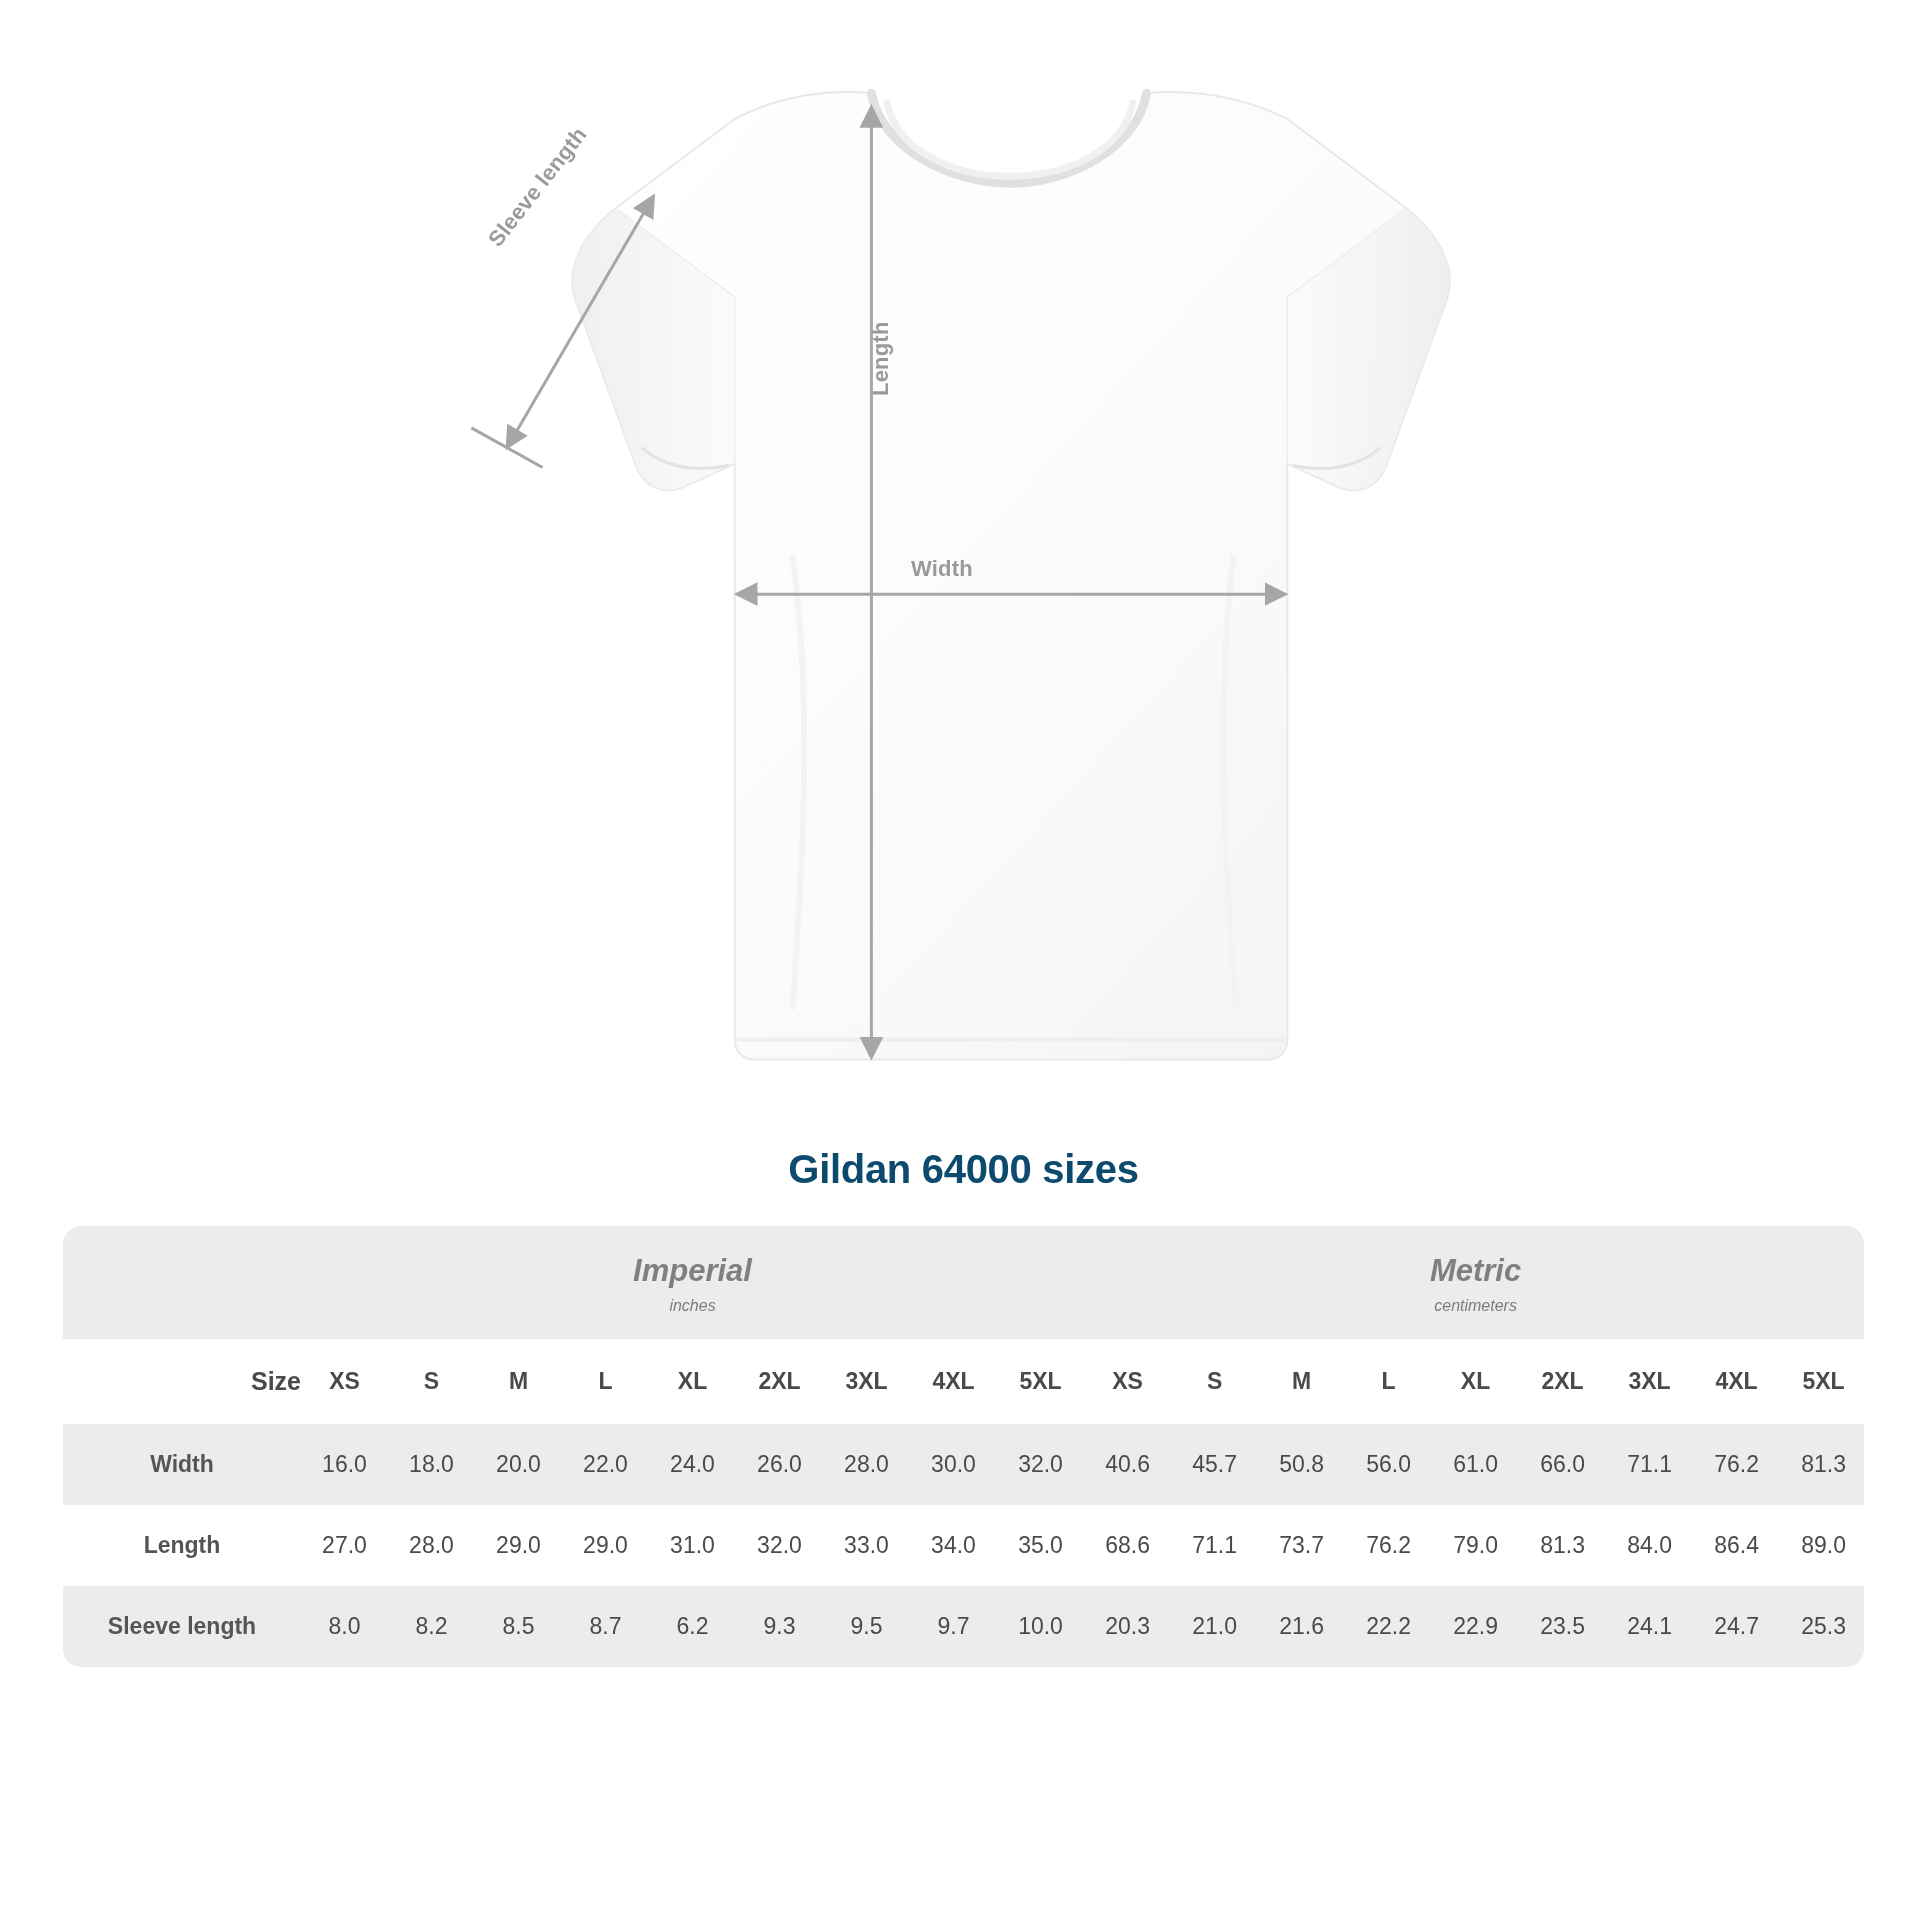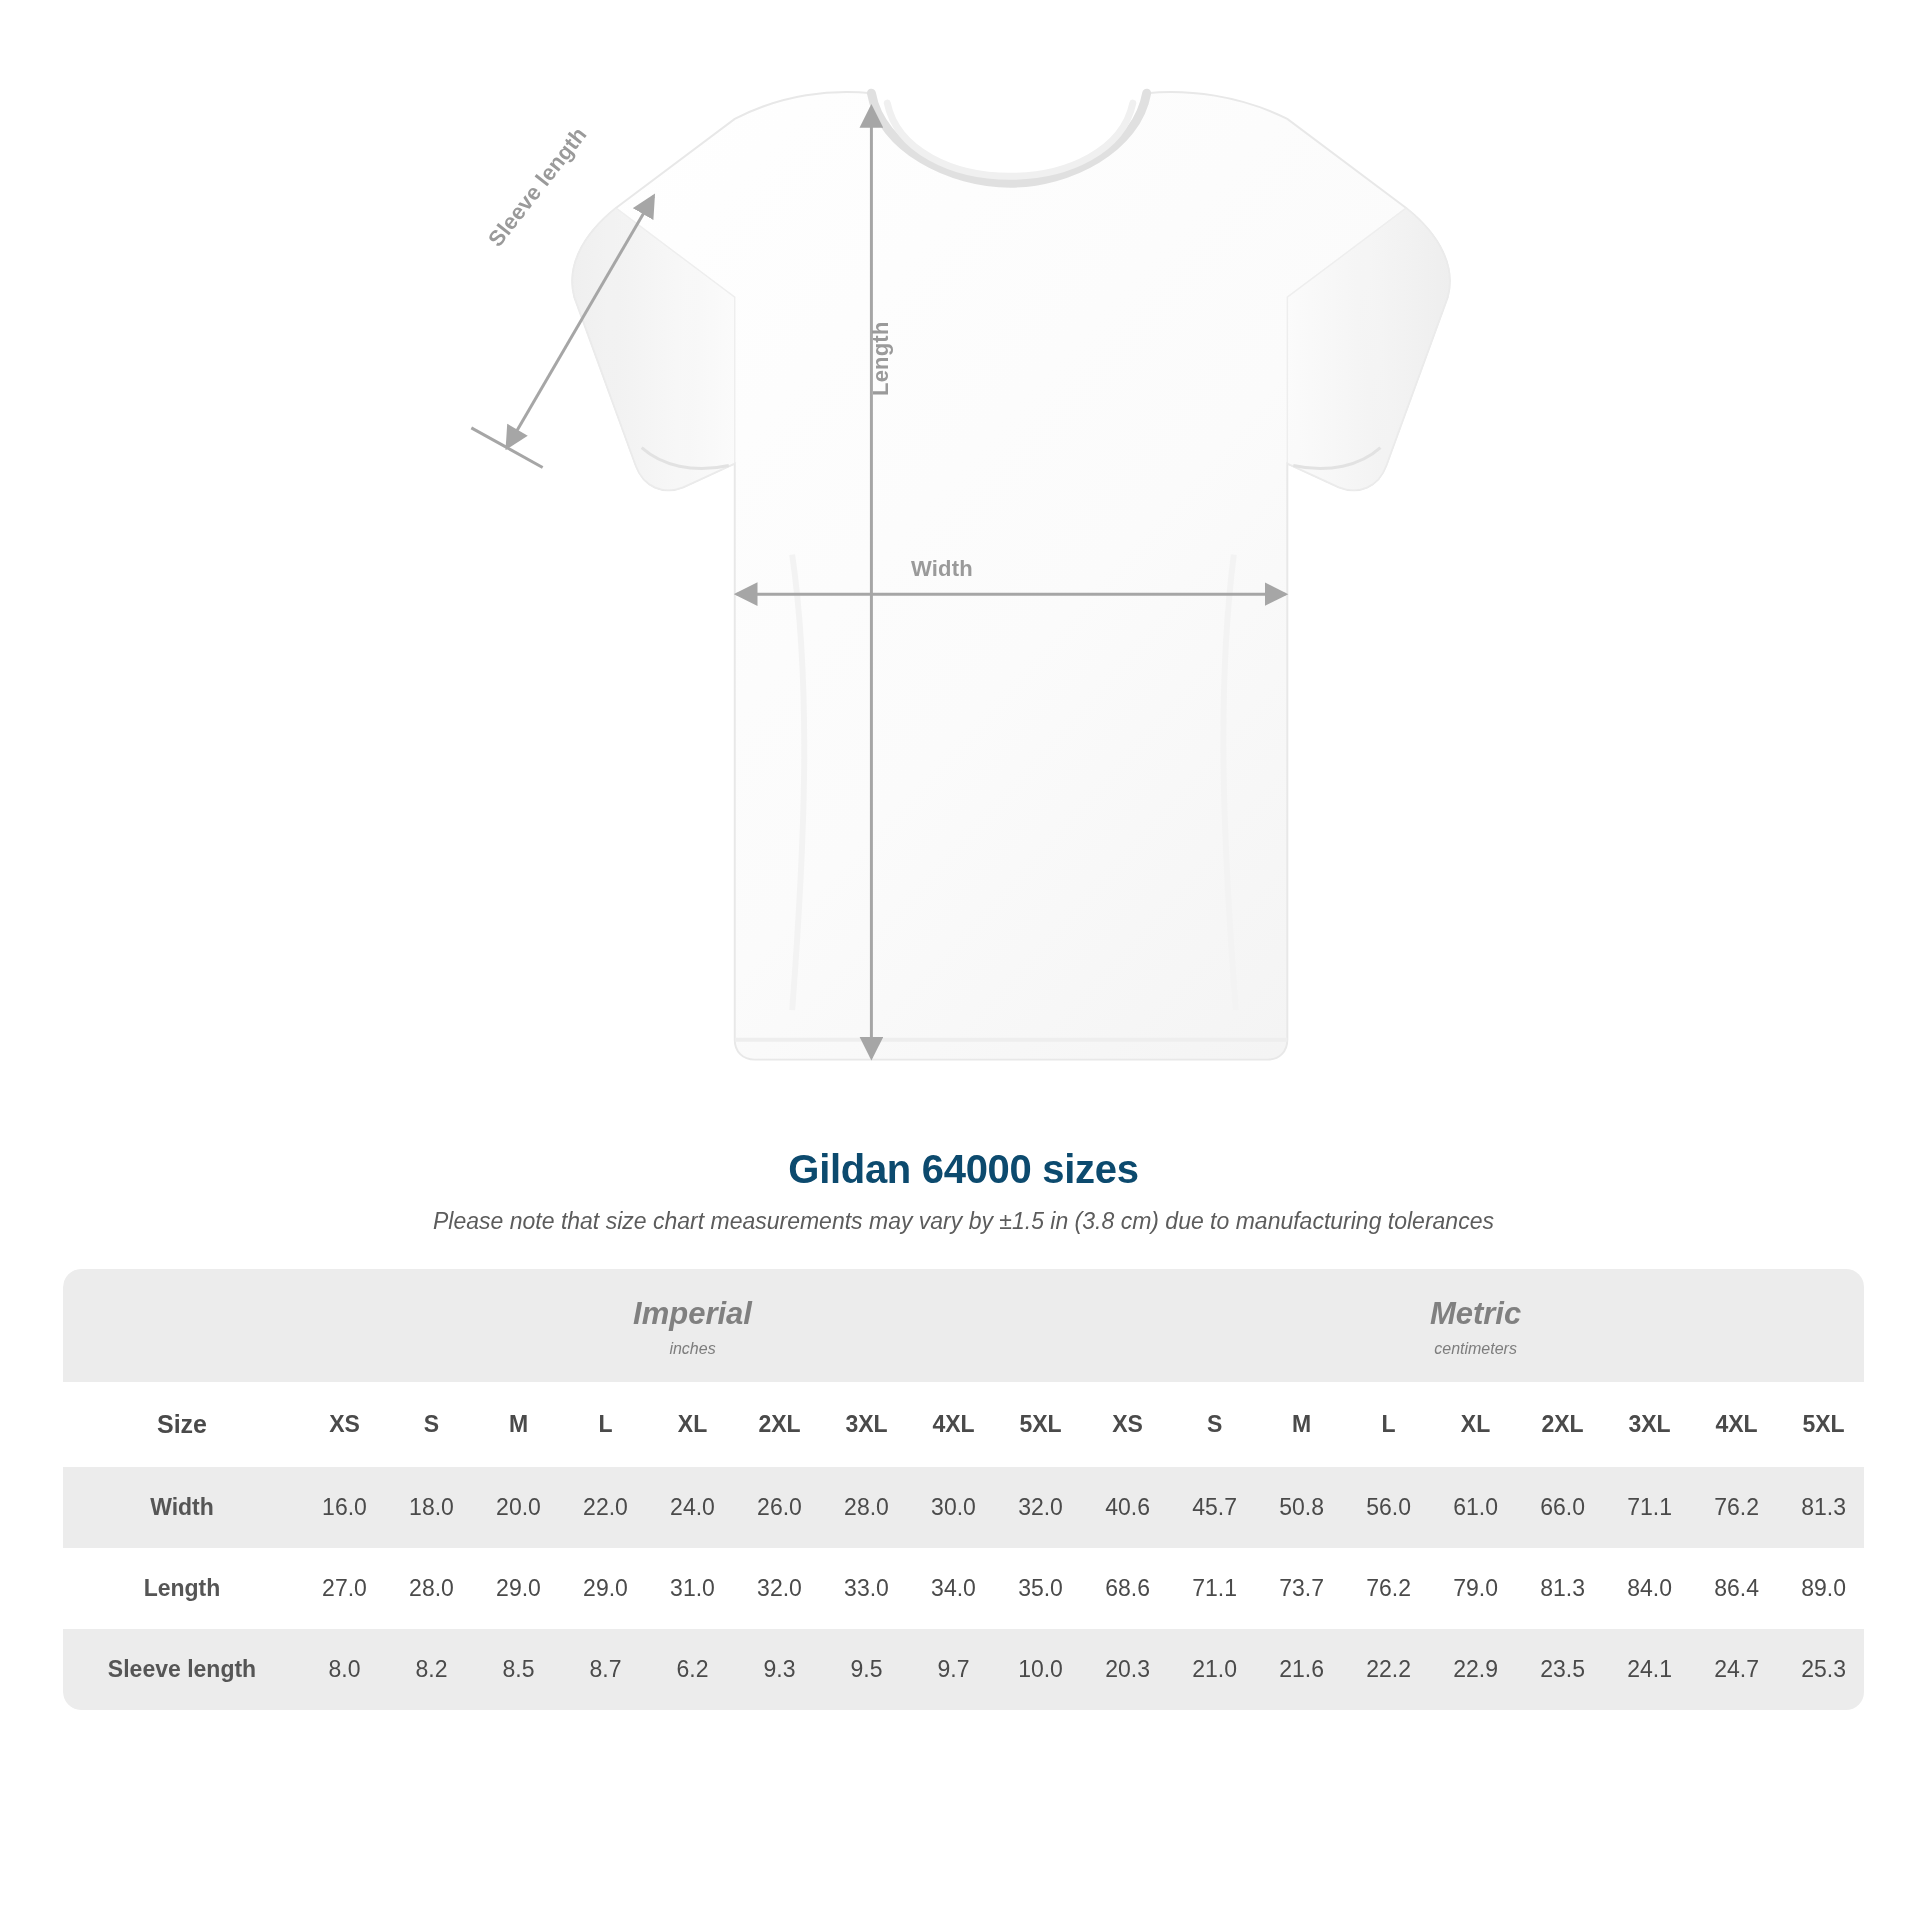--- a/index.html
+++ b/index.html
@@ -119,21 +119,21 @@
     margin-top: 6px;
   }
 
   .header-row td {
     background: #ffffff;
     padding: 28px 0;
     font-weight: bold;
     color: #5a5a5a;
     font-size: 25px;
   }
-  .header-row td.rowlabel { font-size: 25px; }
+  .header-row td.rowlabel { font-size: 25px; text-align: right; }
 
   .data-row td {
     padding: 27px 0;
     font-size: 25px;
     color: #4c4c4c;
   }
   .data-row.shade td { background: #ececec; }
   .data-row.plain td { background: #ffffff; }
   .data-row td.rowlabel {
     font-weight: bold;
@@ -229,21 +229,20 @@
       </svg>
     </div>
 
     <div class="dim-label width-label">Width</div>
     <div class="dim-label length-label">Length</div>
     <div class="dim-label sleeve-label">Sleeve length</div>
   </div>
 
   <div class="heading-block">
     <h1 class="chart-title">Gildan 64000 sizes</h1>
-    <p class="chart-note">Please note that size chart measurements may vary by ±1.5 in (3.8 cm) due to manufacturing tolerances</p>
   </div>
 
   <div class="table-wrap">
     <table class="size-table">
       <colgroup>
         <col class="label-col">
         <col class="data-col">
           <col class="data-col">
           <col class="data-col">
           <col class="data-col">

